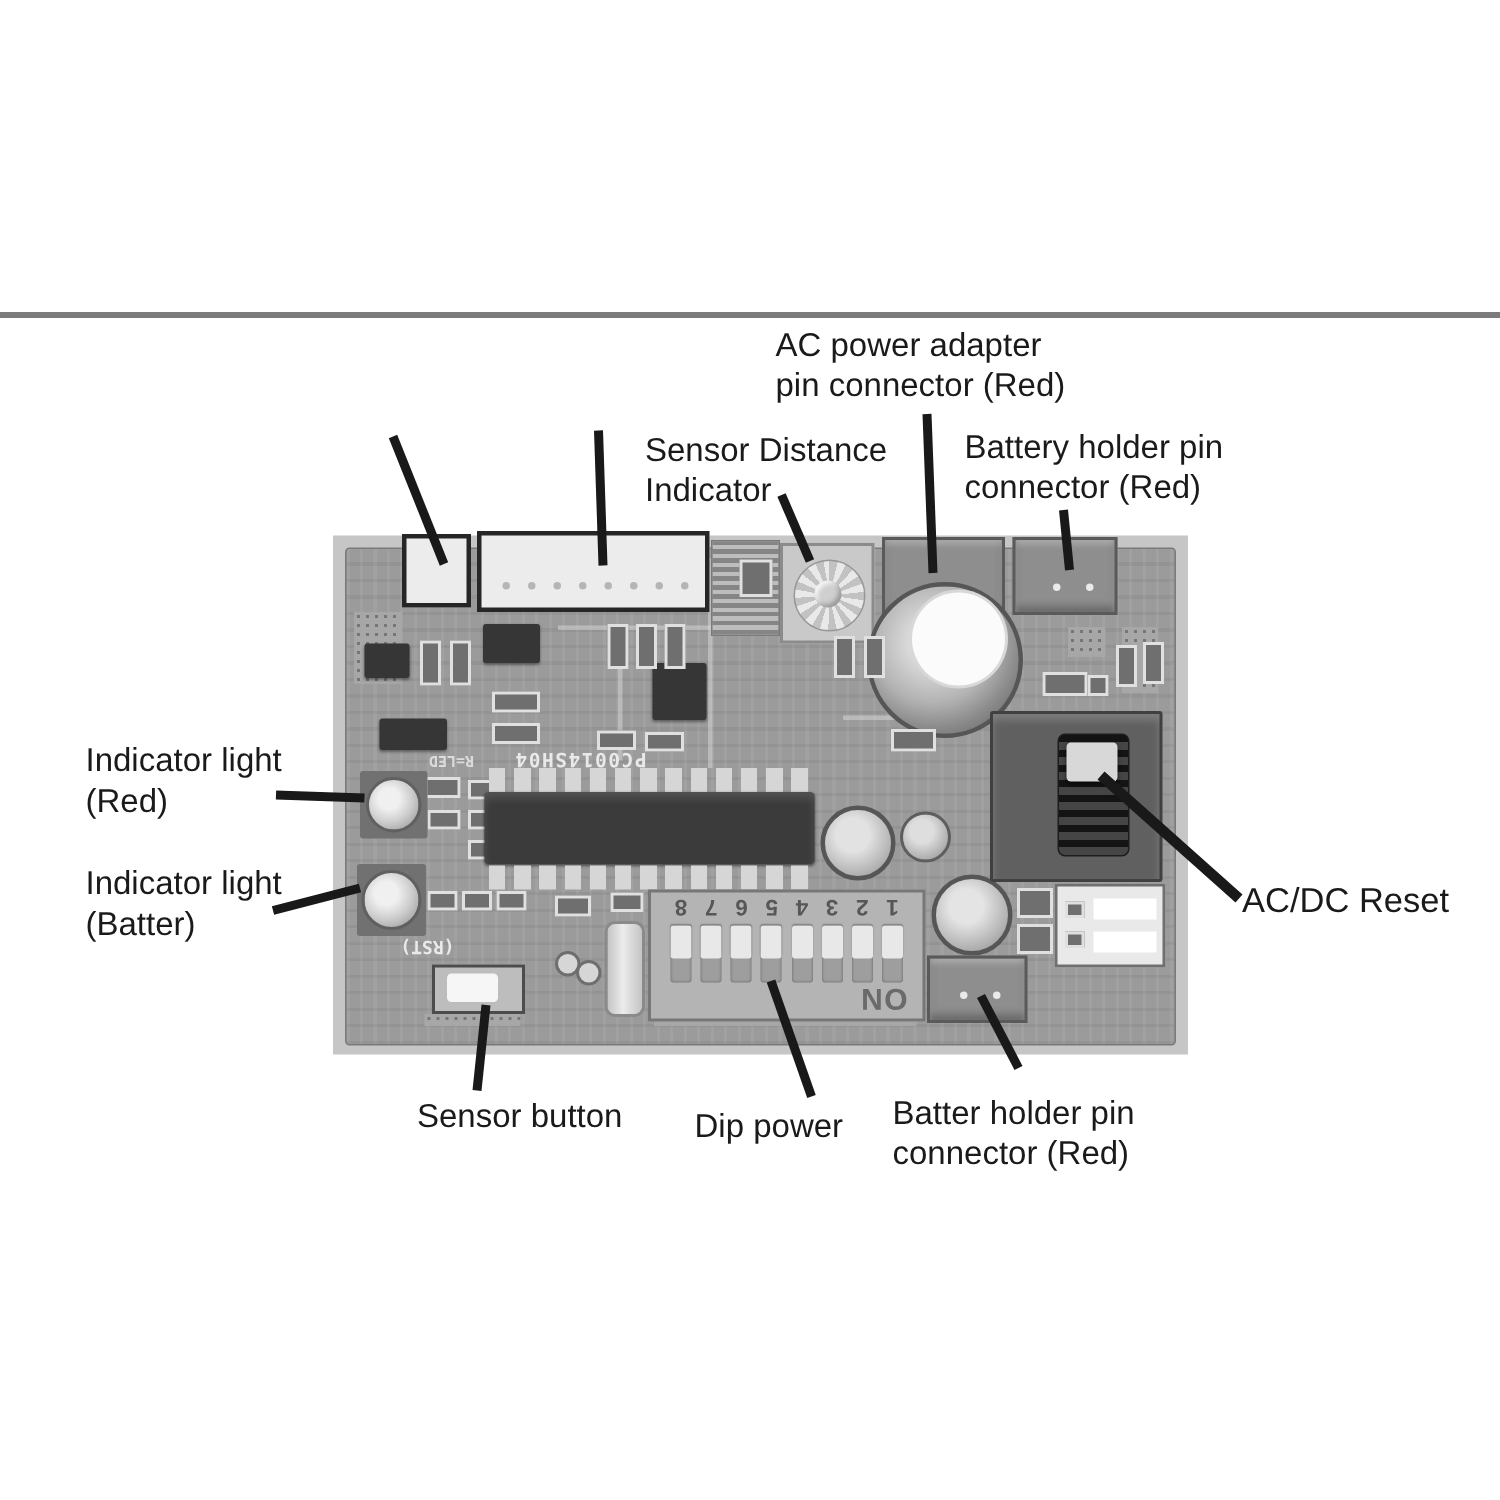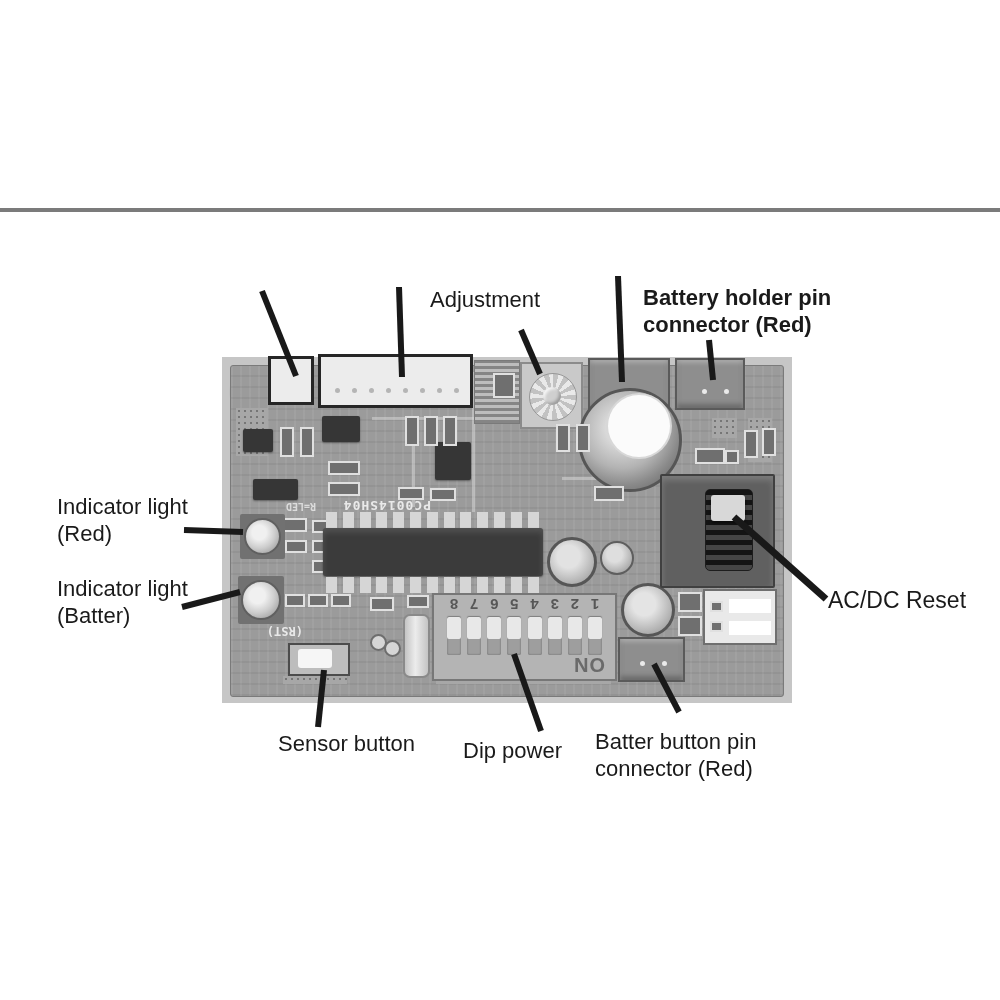--- a/index.html
+++ b/index.html
@@ -7,21 +7,21 @@
           font-family:"Liberation Sans","DejaVu Sans",sans-serif;color:#1a1a1a;}
   .divider{position:absolute;left:0;top:208px;width:1000px;height:4px;background:#7b7b7b;}
 
   
   .lbl{position:absolute;font-size:22px;line-height:27px;color:#1a1a1a;white-space:nowrap;}
   .lbl span{display:block;}
   .lbl-solenoid{left:168px;top:240px;}
   .lbl-sensor-eye{left:321px;top:226px;}
   .lbl-ac-power{left:517px;top:216px;}
   .lbl-sensor-distance{left:430px;top:286px;}
-  .lbl-battery-top{left:643px;top:284px;font-weight:bold;}
+  .lbl-battery-top{left:643px;top:284px;}
   .lbl-indicator-red{left:57px;top:493px;}
   .lbl-indicator-green{left:57px;top:575px;}
   .lbl-acdc{left:828px;top:587px;font-size:23px;}
   .lbl-reset{left:278px;top:730px;}
   .lbl-dip{left:463px;top:737px;}
   .lbl-battery-bottom{left:595px;top:728px;}
 
   .callouts{position:absolute;left:0;top:0;width:1000px;height:1000px;pointer-events:none;}
 
   
@@ -303,23 +303,26 @@
     <line x1="709" y1="340" x2="713" y2="380" stroke="#191919" stroke-width="6"></line>
     <line x1="184" y1="530" x2="243" y2="532" stroke="#191919" stroke-width="6"></line>
     <line x1="182" y1="607" x2="240" y2="592" stroke="#191919" stroke-width="6"></line>
     <line x1="734" y1="517" x2="826" y2="599" stroke="#191919" stroke-width="7"></line>
     <line x1="324" y1="670" x2="318" y2="727" stroke="#191919" stroke-width="6"></line>
     <line x1="514" y1="654" x2="541" y2="731" stroke="#191919" stroke-width="6"></line>
     <line x1="654" y1="664" x2="679" y2="712" stroke="#191919" stroke-width="6"></line>
   </svg>
 
   <div class="lbl lbl-ac-power">
+    <span>AC power adapter</span>
+    <span>pin connector (Red)</span>
   </div>
   <div class="lbl lbl-sensor-distance">
-    <span>Adjustment</span>
+    <span>Sensor Distance</span>
+    <span>Indicator</span>
   </div>
   <div class="lbl lbl-battery-top">
     <span>Battery holder pin</span>
     <span>connector (Red)</span>
   </div>
   <div class="lbl lbl-indicator-red">
     <span>Indicator light</span>
     <span>(Red)</span>
   </div>
   <div class="lbl lbl-indicator-green">
@@ -329,17 +332,17 @@
   <div class="lbl lbl-acdc">
     <span>AC/DC Reset</span>
   </div>
   <div class="lbl lbl-reset">
     <span>Sensor button</span>
   </div>
   <div class="lbl lbl-dip">
     <span>Dip power</span>
   </div>
   <div class="lbl lbl-battery-bottom">
-    <span>Batter button pin</span>
+    <span>Batter holder pin</span>
     <span>connector (Red)</span>
   </div>
 
 </div>
 
 </body></html>

